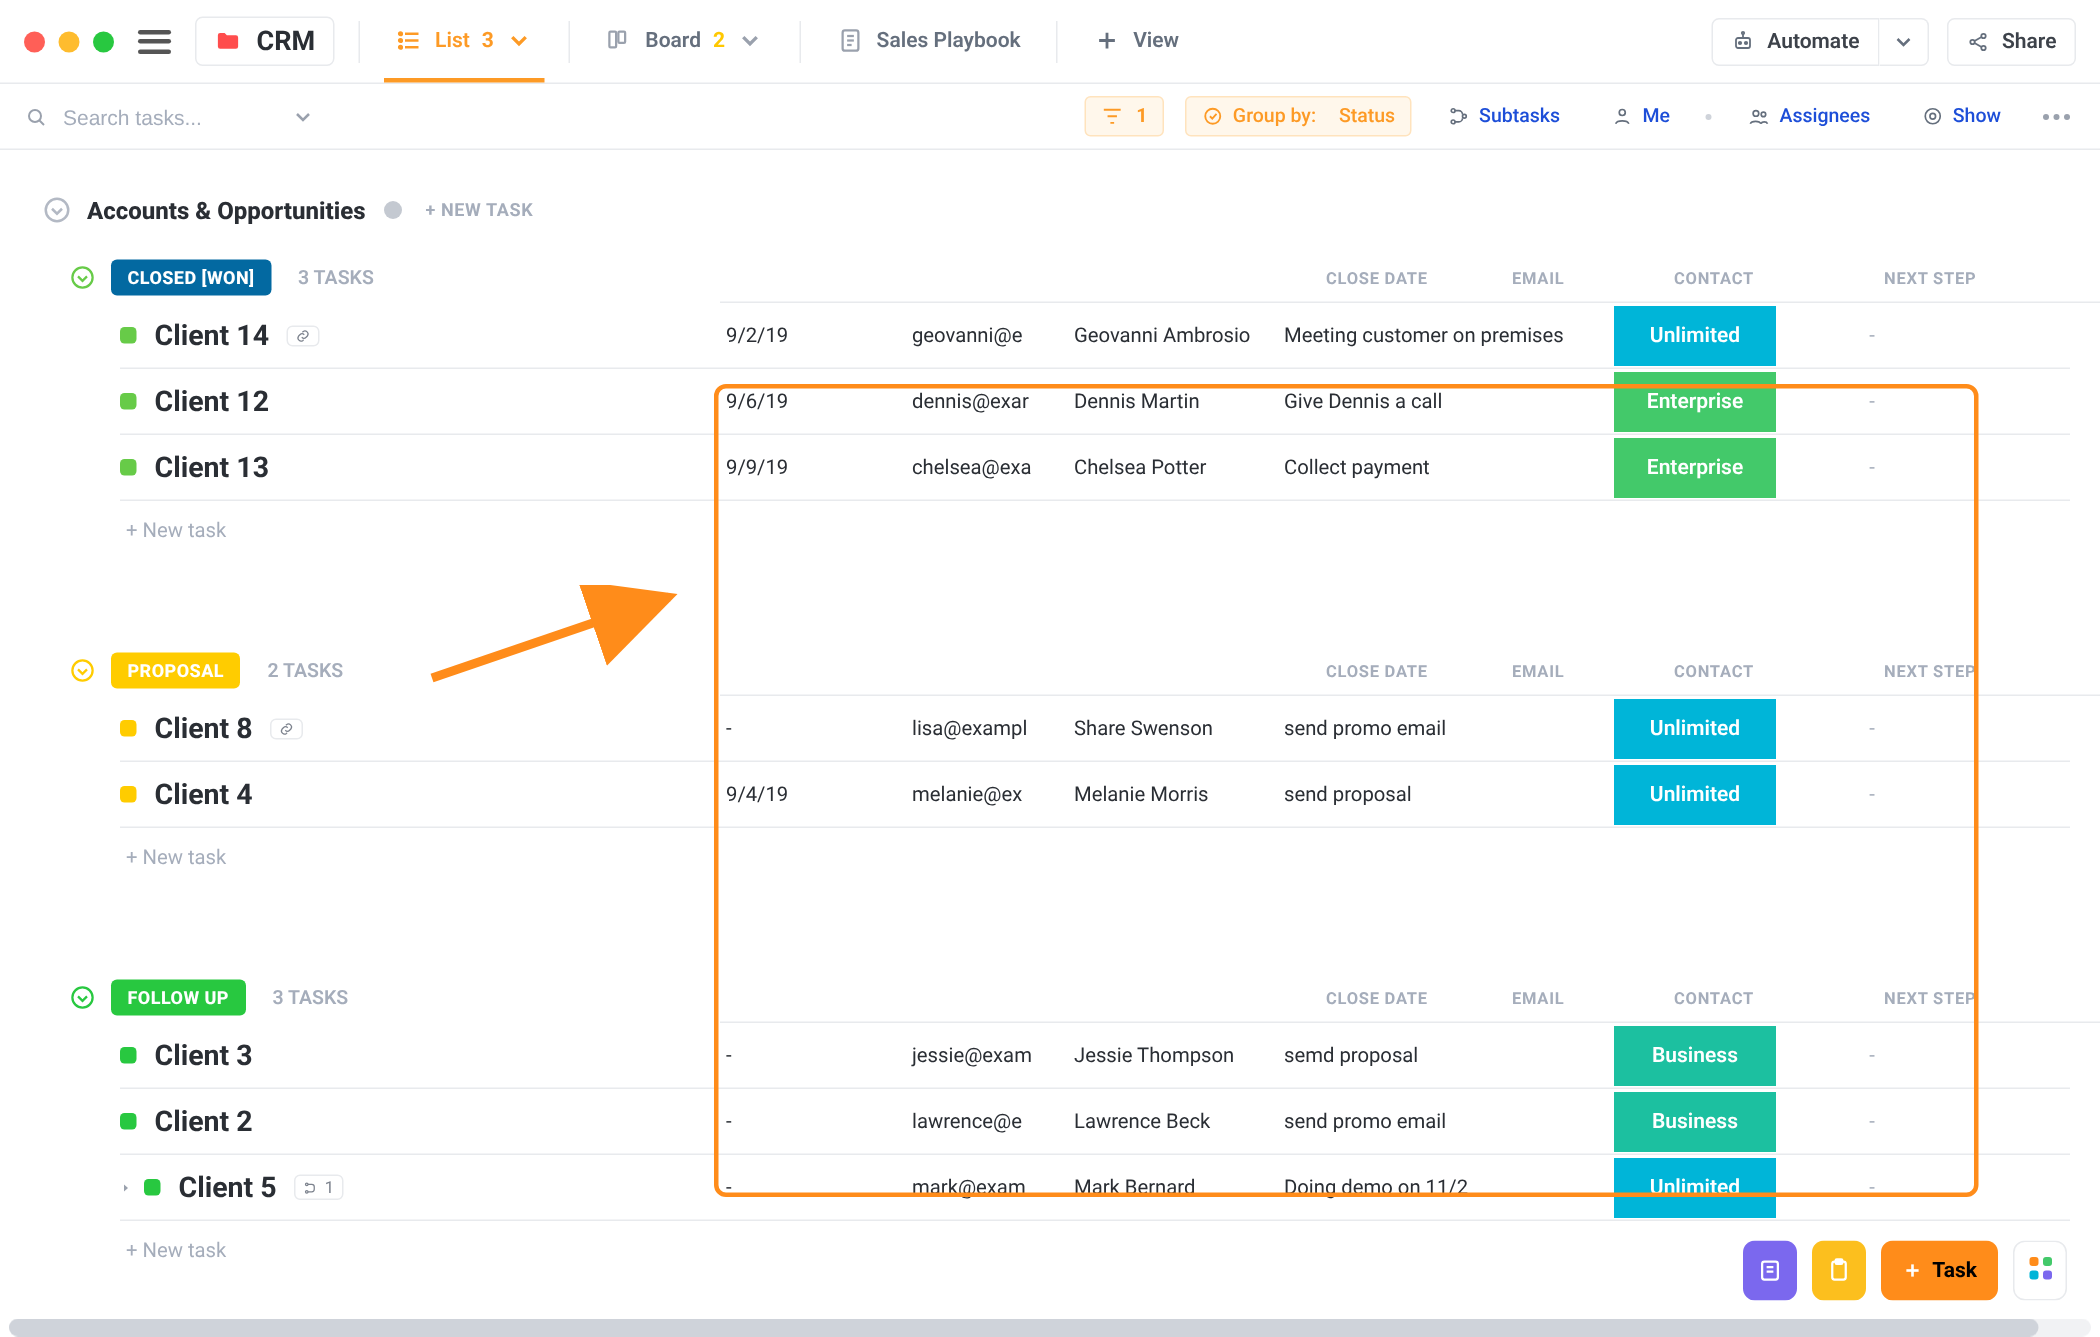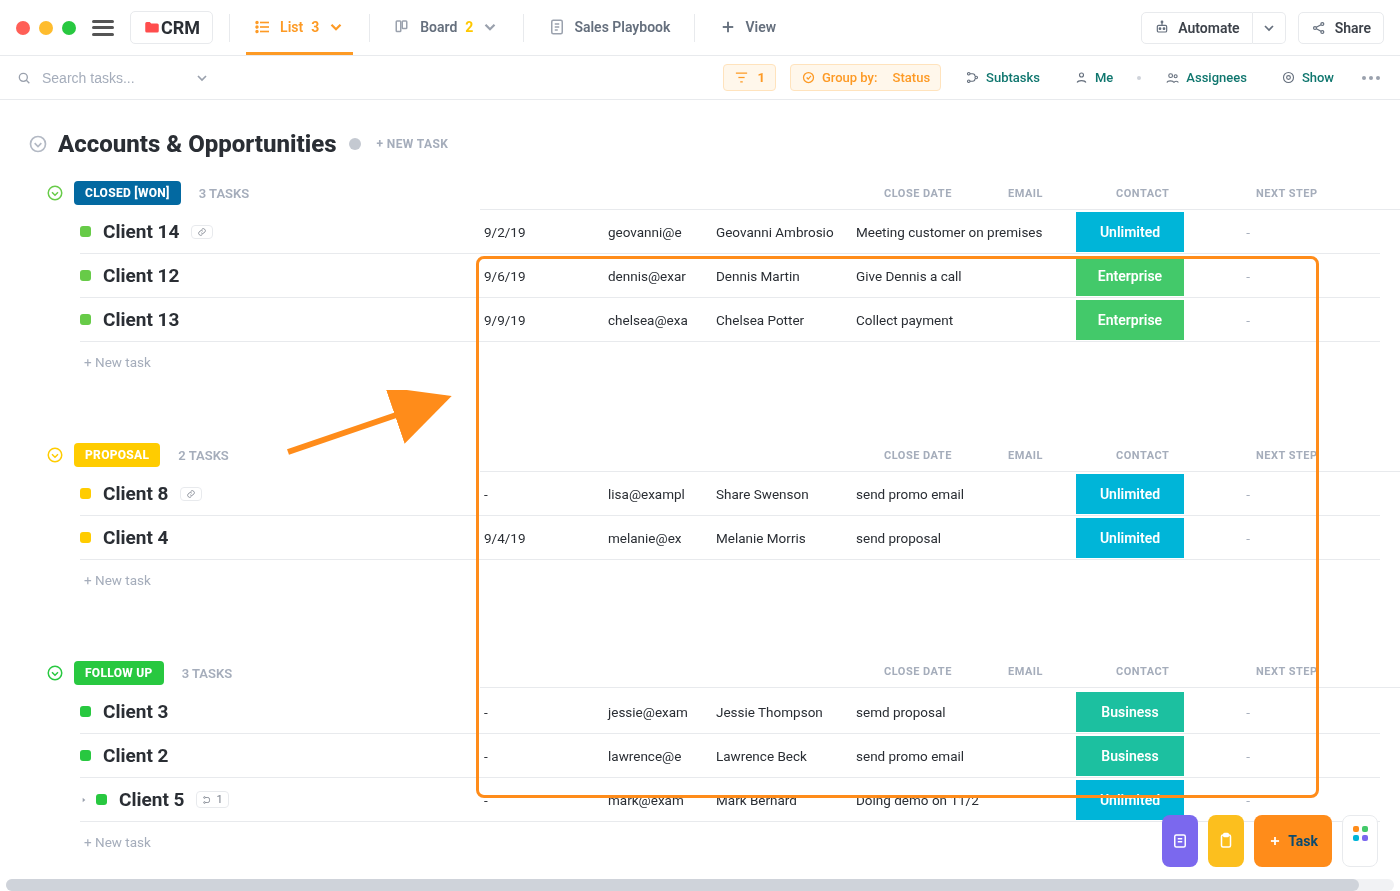--- a/index.html
+++ b/index.html
@@ -27,21 +27,21 @@
   html,body{margin:0;padding:0;background:var(--bg);font-family:-apple-system,BlinkMacSystemFont,"Segoe UI",Roboto,Helvetica,Arial,sans-serif;color:var(--text);font-size:14px;height:891px;width:1400px;overflow:hidden;}
   
   .toolbar{height:56px;display:flex;align-items:center;padding:0 16px;border-bottom:1px solid var(--line);gap:4px;}
   .dots{display:flex;gap:9px;margin-right:6px}
   .dot{width:14px;height:14px;border-radius:50%;}
   .dot.red{background:#ff5f57;}
   .dot.yellow{background:#febc2e;}
   .dot.green{background:#28c840;}
   .ham{width:22px;height:16px;margin:0 12px 0 6px;display:flex;flex-direction:column;justify-content:space-between;cursor:pointer;}
   .ham span{display:block;height:3px;background:#555;border-radius:2px;}
-  .folder-chip{display:flex;align-items:center;background:#fff;border:1px solid var(--line);border-radius:5px;padding:5px 12px;cursor:pointer;}
+  .folder-chip{display:flex;align-items:center;gap:10px;background:#fff;border:1px solid var(--line);border-radius:5px;padding:5px 12px;cursor:pointer;}
   .folder-chip svg{width:18px;height:18px;}
   .folder-chip .lab{font-weight:700;font-size:18px;}
   .vsep{width:1px;height:28px;background:var(--line);margin:0 12px;}
   .tab{display:flex;align-items:center;gap:8px;padding:18px 8px 16px;cursor:pointer;border-bottom:3px solid transparent;color:#656f7d;font-weight:600;}
   .tab .count{font-weight:700;}
   .tab.list{color:var(--orange);border-bottom-color:var(--orange);}
   .tab.list .count{color:var(--orange);}
   .tab.board .count{color:var(--board);}
   .tab svg{width:18px;height:18px;}
   .caret{width:10px;height:10px;}
@@ -53,32 +53,32 @@
   .split .pill-btn:last-child{border-top-left-radius:0;border-bottom-left-radius:0;border-left:0;padding:7px 8px;}
   .share{margin-left:8px;}
   
   .second-bar{height:44px;display:flex;align-items:center;padding:0 16px;border-bottom:1px solid var(--line);gap:14px;}
   .search{display:flex;align-items:center;gap:8px;color:var(--muted);font-size:14px;flex:0 0 210px}
   .search svg{width:16px;height:16px;}
   .search input{border:none;outline:none;font-size:14px;color:var(--text);width:140px;}
   .search input::placeholder{color:var(--muted);}
   .select-caret{width:12px;height:12px;color:var(--muted);margin-left:6px;cursor:pointer;}
   .gap{flex:1;}
-  .chip{display:flex;align-items:center;gap:6px;padding:5px 10px;border-radius:4px;font-size:13px;color:#0f766e;font-weight:500;cursor:pointer;}
+  .chip{display:flex;align-items:center;gap:6px;padding:5px 10px;border-radius:4px;font-size:13px;color:#1d4ed8;font-weight:500;cursor:pointer;}
   .chip svg{width:15px;height:15px;}
   .chip.hi{background:var(--highlight-bg);border:1px solid var(--highlight-border);color:var(--orange);}
   .chip.hi .num{color:var(--orange);font-weight:700;margin-left:2px;}
   .dots-menu{display:flex;gap:3px;padding:4px;cursor:pointer;}
   .dots-menu span{width:4px;height:4px;background:#9aa1ad;border-radius:50%;}
   .sep-dot{width:4px;height:4px;background:#cfd3da;border-radius:50%;}
   
   .body{padding:16px 20px 0 20px;height:calc(891px - 56px - 44px);overflow:auto;}
   .list-header{display:flex;align-items:center;gap:10px;margin:14px 0 18px 8px;}
   .list-header .icon{width:20px;height:20px;color:#b3b9c4;}
-  .list-header h1{margin:0;font-size:24px;font-weight:800;}
+  .list-header h1{margin:0;font-size:16px;font-weight:800;}
   .list-header .info{width:16px;height:16px;color:#c4c9d1;}
   .list-header .new{color:var(--muted);font-size:12px;font-weight:700;letter-spacing:.4px;cursor:pointer;margin-left:4px;}
   
   .highlight-box{position:absolute;border:3px solid #ff8c1a;border-radius:8px;pointer-events:none;left:476px;top:256px;width:843px;height:542px;z-index:5;}
   .arrow{position:absolute;left:284px;top:390px;z-index:6;pointer-events:none;}
   
   .group{margin-bottom:56px;}
   .group-head{display:flex;align-items:center;margin-bottom:0px;height:34px;}
   .group-head .chev{width:18px;height:18px;margin:0 10px 0 26px;}
   .status-pill{padding:5px 11px;border-radius:4px;font-weight:800;font-size:12px;letter-spacing:.3px;color:#fff;}
@@ -103,21 +103,21 @@
   .col.title{flex:0 0 120px;text-align:center;color:var(--muted);}
   .plan-badge{display:inline-block;padding:12px 0;width:108px;color:#fff;font-weight:600;font-size:14px;}
   .plan-badge.cyan{background:var(--cyan);}
   .plan-badge.green{background:#43c96a;}
   .plan-badge.teal{background:#1cc0a0;}
   .head-row{display:flex;align-items:center;height:32px;border-bottom:1px solid var(--line);}
   .head-row .cell-name{flex:0 0 400px;}
   .new-task-row{height:40px;display:flex;align-items:center;padding-left:4px;color:var(--muted);font-size:13.5px;cursor:pointer;}
   
   .fab-bar{position:fixed;right:22px;bottom:24px;display:flex;gap:10px;align-items:center;}
-  .fab{width:36px;height:52px;border-radius:8px;display:flex;align-items:center;justify-content:center;color:#0c4a6e;font-weight:700;cursor:pointer;}
+  .fab{width:36px;height:40px;border-radius:8px;display:flex;align-items:center;justify-content:center;color:#000000;font-weight:700;cursor:pointer;}
   .fab.purple{background:var(--purple);}
   .fab.amber{background:var(--amber);}
   .fab.task{background:#ff8c1a;width:auto;padding:0 14px;gap:6px;font-size:14px}
   .fab.apps{background:#fff;border:1px solid var(--line);display:grid;grid-template-columns:repeat(2,6px);grid-template-rows:repeat(2,6px);gap:3px;padding:10px}
   .fab.apps span{width:6px;height:6px;border-radius:2px}
   .scrollbar{position:fixed;bottom:0;left:6px;right:6px;height:12px;background:#f1f2f4;border-radius:6px;}
   .scrollbar .thumb{height:100%;width:97.5%;background:#cfd3da;border-radius:6px;}
 </style>
 </head>
 <body>
@@ -454,21 +454,21 @@
     <div class="col email">melanie@ex</div>
     <div class="col contact">Melanie Morris</div>
     <div class="col next">send proposal</div>
     <div class="col plan"><span class="plan-badge cyan">Unlimited</span></div>
     <div class="col title">-</div>
   </div>
       <div class="new-task-row">+ New task</div>
     </div>
   </div>
   <div class="group">
-    <div style="display:flex;">
+    <div style="display:flex;align-items:flex-end">
       <div style="flex:0 0 460px">
         <div class="group-head">
           <svg class="chev" viewBox="0 0 24 24" fill="none" stroke="#28c840" stroke-width="2">
                 <circle cx="12" cy="12" r="9"></circle>
                 <polyline points="8 11 12 15 16 11"></polyline>
               </svg>
           <span class="status-pill" style="background:#28c840">FOLLOW UP</span>
           <span class="ntasks">3 TASKS</span>
         </div>
       </div>

